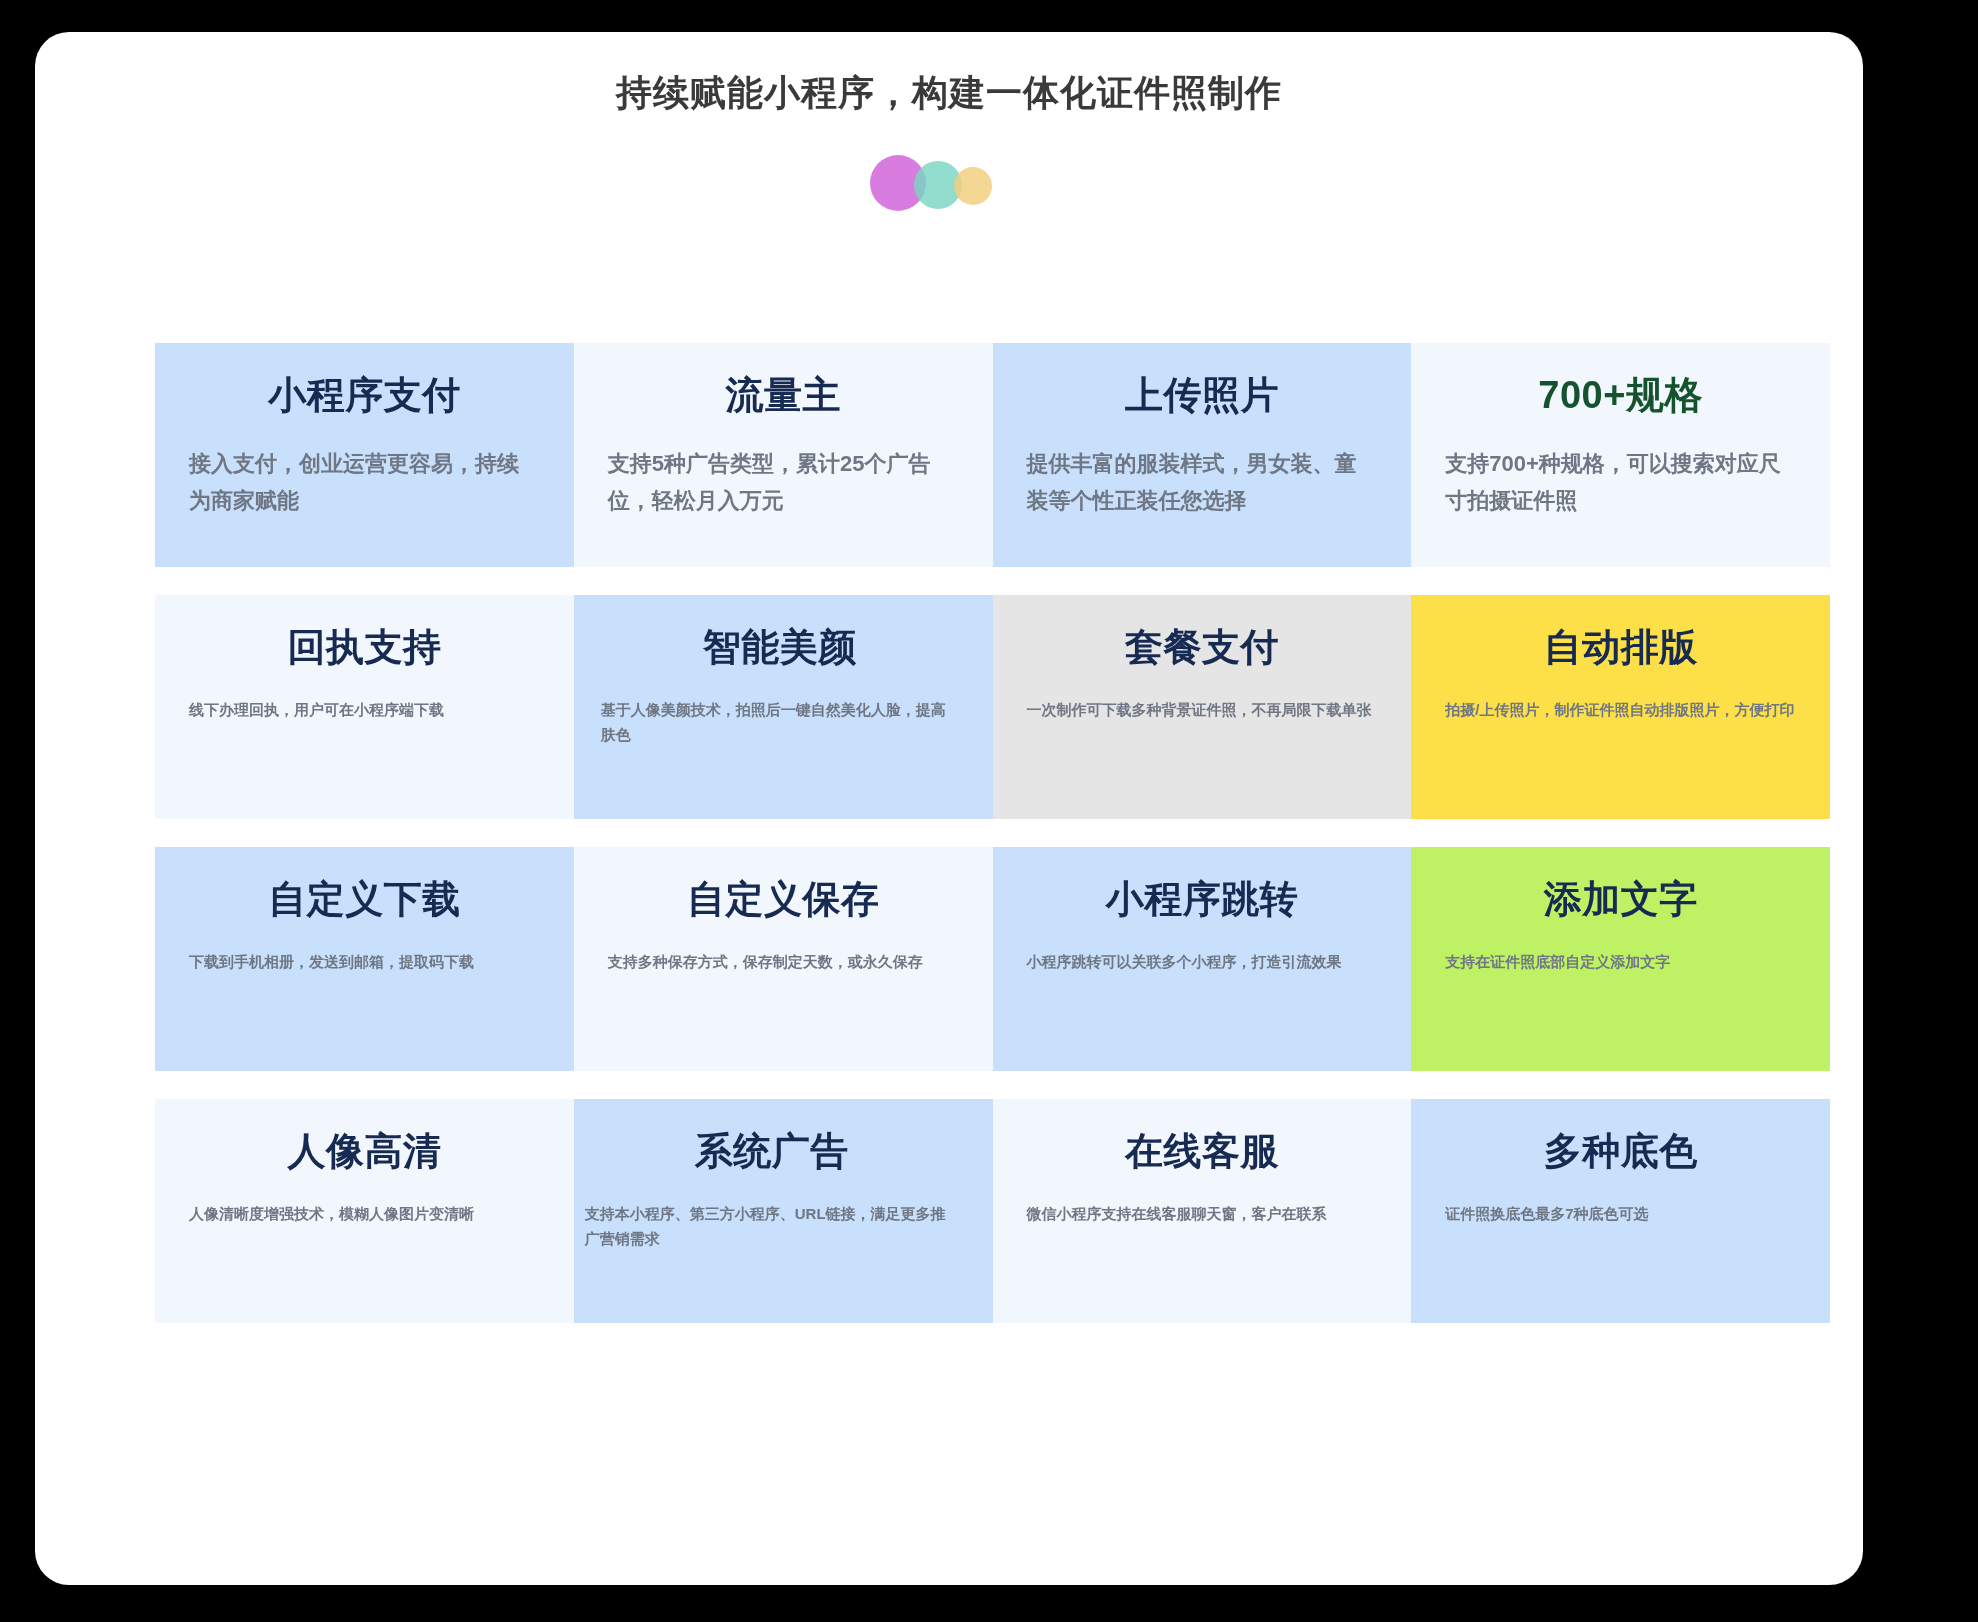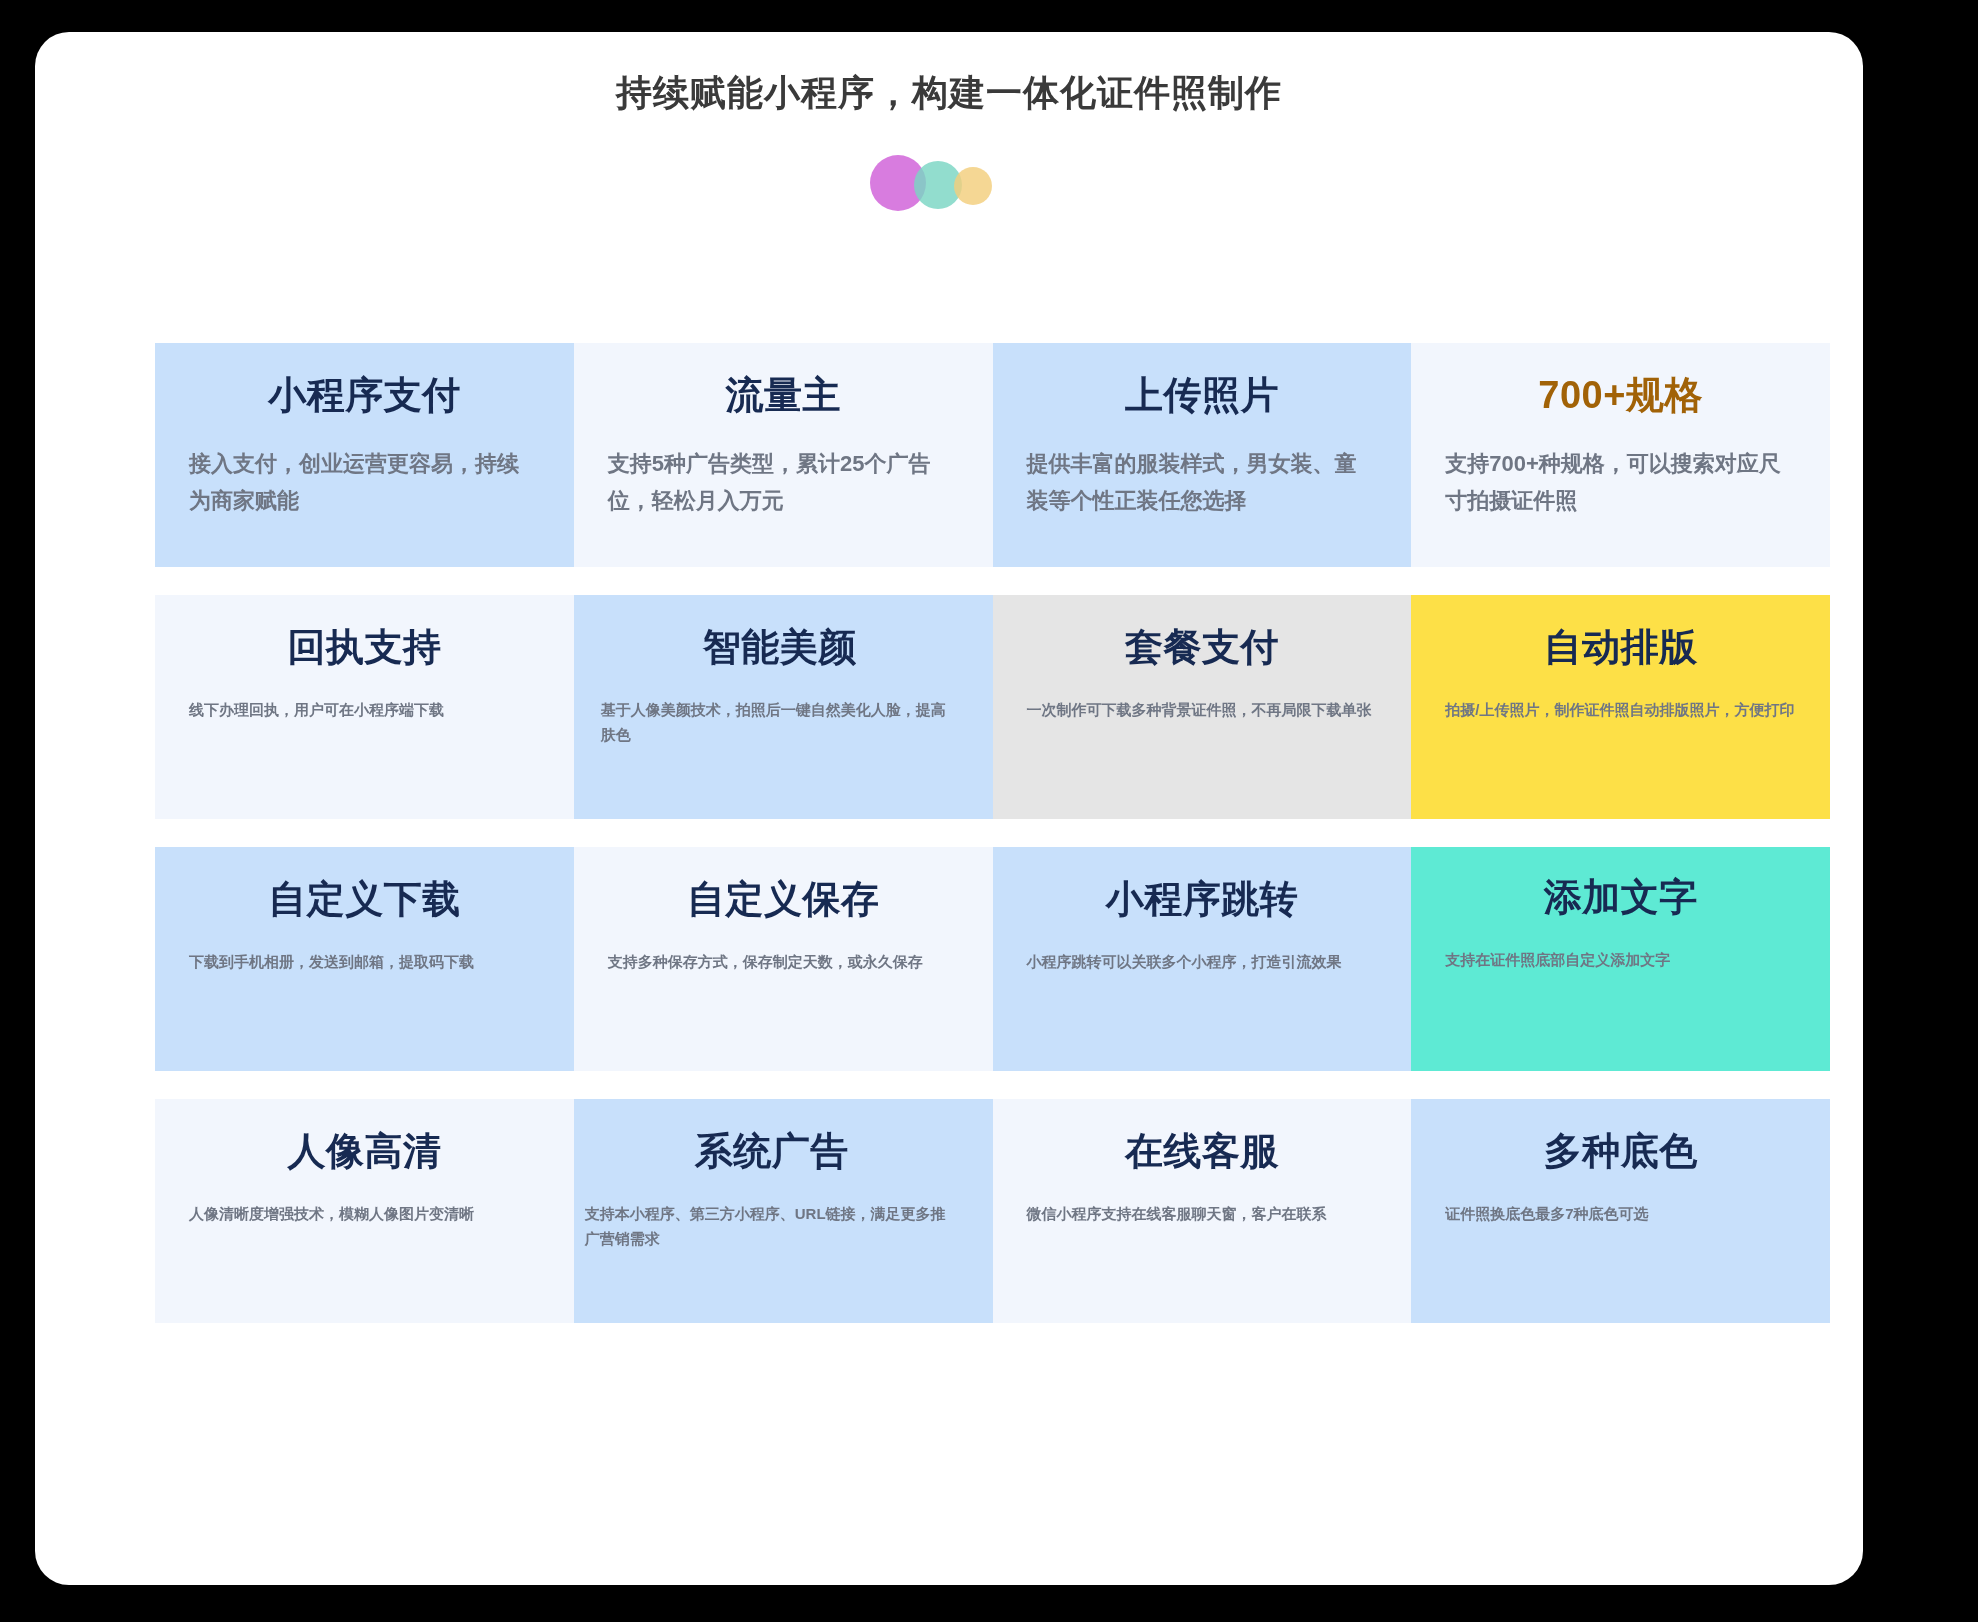--- a/index.html
+++ b/index.html
@@ -136,21 +136,21 @@
       </div>
       <div class="feature-card tone-light" style="background: rgb(242, 246, 253);">
         <div class="card-title" style="color: rgb(23, 42, 82);">流量主</div>
         <div class="card-desc" style="color: rgb(111, 118, 132);">支持5种广告类型，累计25个广告位，轻松月入万元</div>
       </div>
       <div class="feature-card tone-dark" style="background: rgb(200, 224, 251);">
         <div class="card-title" style="color: rgb(23, 42, 82);">上传照片</div>
         <div class="card-desc" style="color: rgb(111, 118, 132);">提供丰富的服装样式，男女装、童装等个性正装任您选择</div>
       </div>
       <div class="feature-card tone-light" style="background: rgb(242, 246, 253);">
-        <div class="card-title" style="color: #a16207;">700+规格</div>
+        <div class="card-title" style="color: #14532d;">700+规格</div>
         <div class="card-desc" style="color: rgb(111, 118, 132);">支持700+种规格，可以搜索对应尺寸拍摄证件照</div>
       </div>
       <div class="feature-card tone-light" style="background: rgb(242, 246, 253);">
         <div class="card-title" style="color: rgb(23, 42, 82);">回执支持</div>
         <div class="card-desc" style="color: rgb(111, 118, 132); font-size: 15px;">线下办理回执，用户可在小程序端下载</div>
       </div>
       <div class="feature-card tone-dark" style="background: rgb(200, 224, 251); padding-left: 27px;">
         <div class="card-title" style="color: rgb(23, 42, 82);">智能美颜</div>
         <div class="card-desc" style="color: rgb(111, 118, 132); font-size: 15px;">基于人像美颜技术，拍照后一键自然美化人脸，提高肤色</div>
       </div>
@@ -167,21 +167,21 @@
         <div class="card-desc" style="color: rgb(111, 118, 132); font-size: 15px;">下载到手机相册，发送到邮箱，提取码下载</div>
       </div>
       <div class="feature-card tone-light" style="background: rgb(242, 246, 253);">
         <div class="card-title" style="color: rgb(23, 42, 82);">自定义保存</div>
         <div class="card-desc" style="color: rgb(111, 118, 132); font-size: 15px;">支持多种保存方式，保存制定天数，或永久保存</div>
       </div>
       <div class="feature-card tone-dark" style="background: rgb(200, 224, 251);">
         <div class="card-title" style="color: rgb(23, 42, 82);">小程序跳转</div>
         <div class="card-desc" style="color: rgb(111, 118, 132); font-size: 15px;">小程序跳转可以关联多个小程序，打造引流效果</div>
       </div>
-      <div class="feature-card tone-light" style="background: #5eead4; font-family: Liberation Mono, monospace;">
+      <div class="feature-card tone-light" style="background: #bef264;">
         <div class="card-title" style="color: rgb(23, 42, 82);">添加文字</div>
         <div class="card-desc" style="color: rgb(111, 118, 132); font-size: 15px;">支持在证件照底部自定义添加文字</div>
       </div>
       <div class="feature-card tone-light" style="background: rgb(242, 246, 253);">
         <div class="card-title" style="color: rgb(23, 42, 82);">人像高清</div>
         <div class="card-desc" style="color: rgb(111, 118, 132); font-size: 15px;">人像清晰度增强技术，模糊人像图片变清晰</div>
       </div>
       <div class="feature-card tone-dark" style="background: rgb(200, 224, 251); padding-left: 11px;">
         <div class="card-title" style="color: rgb(23, 42, 82);">系统广告</div>
         <div class="card-desc" style="color: rgb(111, 118, 132); font-size: 15px;">支持本小程序、第三方小程序、URL链接，满足更多推广营销需求</div>

